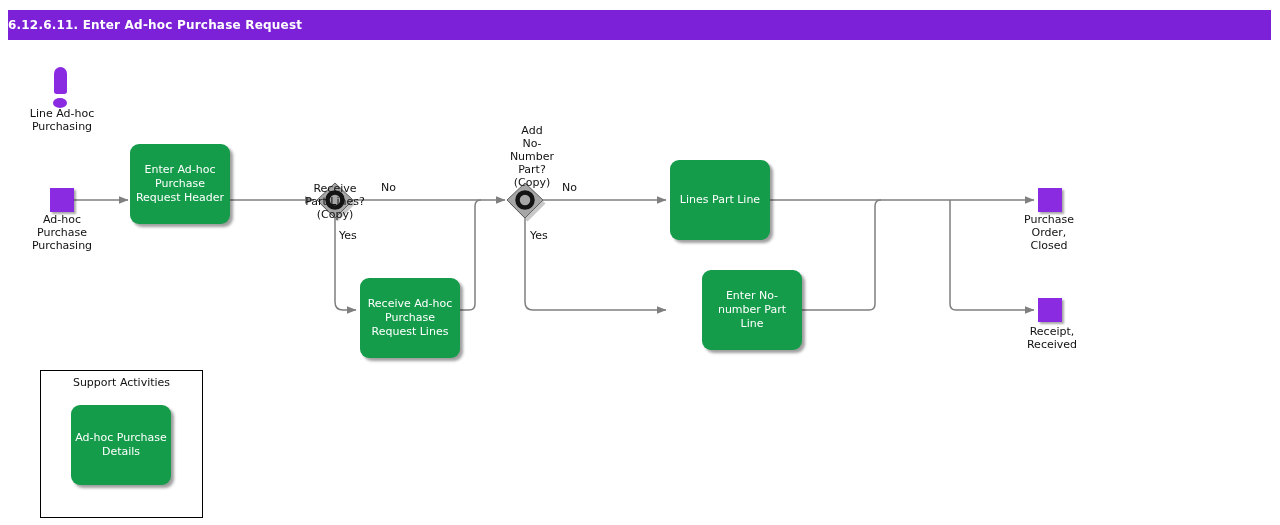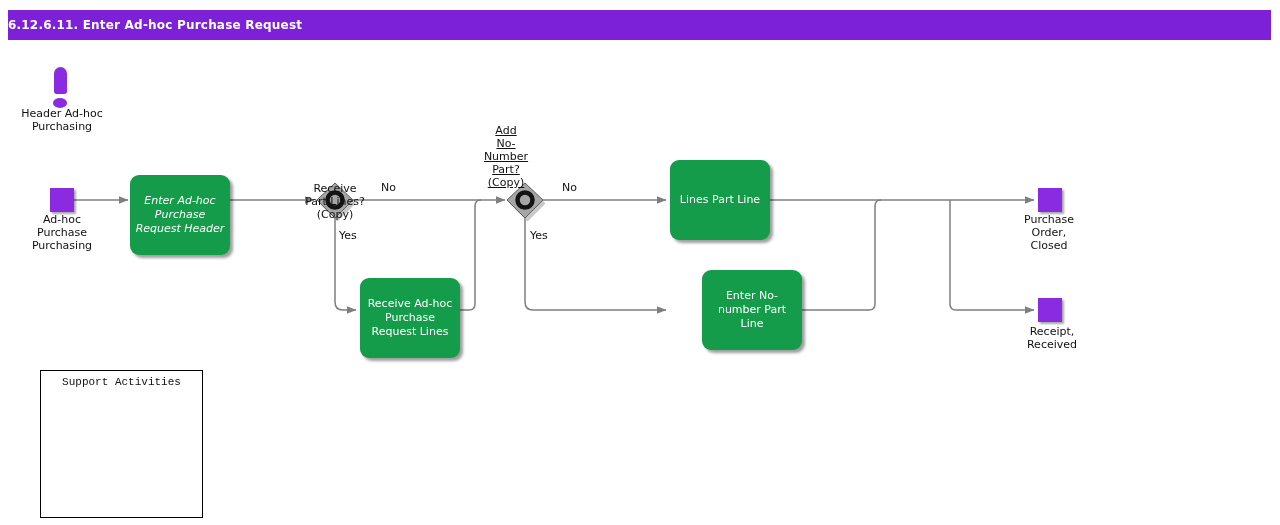--- a/index.html
+++ b/index.html
@@ -19,21 +19,21 @@
         box-shadow:3px 3px 3px rgba(0,0,0,.38);display:flex;align-items:center;justify-content:center;
         text-align:center;color:#fff;font-size:11px;line-height:14px;white-space:pre-line;}
   .evt{width:24px;height:24px;background:var(--purple,#8a2be2);box-shadow:2px 2px 2px rgba(0,0,0,.35);}
   .lbl{position:absolute;z-index:2;font-size:11px;line-height:13px;text-align:center;white-space:pre-line;}
   .edge-lbl{position:absolute;z-index:2;font-size:11px;line-height:13px;text-align:right;}
   .excl-bar{position:absolute;left:54px;top:67px;width:13px;height:27px;background:var(--purple,#8a2be2);
             border-radius:7px 7px 3px 3px;z-index:2;}
   .excl-dot{position:absolute;left:53px;top:98px;width:14px;height:10px;background:var(--purple,#8a2be2);
             border-radius:50%;z-index:2;}
   .support{position:absolute;left:40px;top:370px;width:161px;height:146px;border:1px solid #000;
-           background:#fff;z-index:2;font-family:Liberation Mono, monospace;}
+           background:#fff;z-index:2;}
   .support-title{position:absolute;left:0;top:5px;width:100%;text-align:center;font-size:11px;}
   .support .task{position:absolute;left:30px;top:34px;}
 </style>
 </head>
 <body style="--header_bg: #7c21d8; --purple: #8a2be2; --green: #149c4a; --line: #7f7f7f;">
 
 <div class="stage">
 
   <div class="titlebar">
     <span>6.12.6.11. Enter Ad-hoc Purchase Request</span>
@@ -65,43 +65,43 @@
 
     <g>
       <polygon class="gw-shadow" points="527.5,185.5 545.5,203.5 527.5,221.5 509.5,203.5"></polygon>
       <polygon class="gw" points="525,183 543,200 525,218 507,200"></polygon>
       <circle class="gw-ring" cx="525" cy="200" r="7.5"></circle>
     </g>
   </svg>
 
   <div class="excl-bar"></div>
   <div class="excl-dot"></div>
-  <div class="lbl" style="left:12px;top:107px;width:100px;">Header Ad-hoc
+  <div class="lbl" style="left:12px;top:107px;width:100px;">Line Ad-hoc
 Purchasing</div>
 
   <div class="node evt" style="left:50px;top:188px;"></div>
   <div class="lbl" style="left:12px;top:213px;width:100px;">Ad-hoc
 Purchase
 Purchasing</div>
 
-  <div class="node task" style="left:130px;top:175px;font-style:italic;">Enter Ad-hoc
+  <div class="node task" style="left:130px;top:144px;">Enter Ad-hoc
 Purchase
 Request Header</div>
 
   <div class="lbl" style="left:285px;top:148px;width:100px;margin-top:34px;">Receive
 Part Lines?
 (Copy)</div>
   <div class="edge-lbl" style="left:381px;top:181px;">No</div>
   <div class="edge-lbl" style="left:339px;top:229px;">Yes</div>
 
   <div class="node task" style="left:360px;top:278px;">Receive Ad-hoc
 Purchase
 Request Lines</div>
 
-  <div class="lbl" style="left:456px;top:124px;width:100px;text-decoration:underline;">Add
+  <div class="lbl" style="left:482px;top:124px;width:100px;">Add
 No-
 Number
 Part?
 (Copy)</div>
   <div class="edge-lbl" style="left:562px;top:181px;">No</div>
   <div class="edge-lbl" style="left:530px;top:229px;">Yes</div>
 
   <div class="node task" style="left:670px;top:160px;">Lines Part Line</div>
   <div class="node task" style="left:670px;top:270px;margin-left:32px;">Enter No-
 number Part
@@ -111,15 +111,17 @@
   <div class="lbl" style="left:999px;top:213px;width:100px;">Purchase
 Order,
 Closed</div>
 
   <div class="node evt" style="left:1038px;top:298px;"></div>
   <div class="lbl" style="left:1002px;top:325px;width:100px;">Receipt,
 Received</div>
 
   <div class="support">
     <div class="support-title">Support Activities</div>
+    <div class="task">Ad-hoc Purchase
+Details</div>
   </div>
 
 </div>
 
 </body></html>

